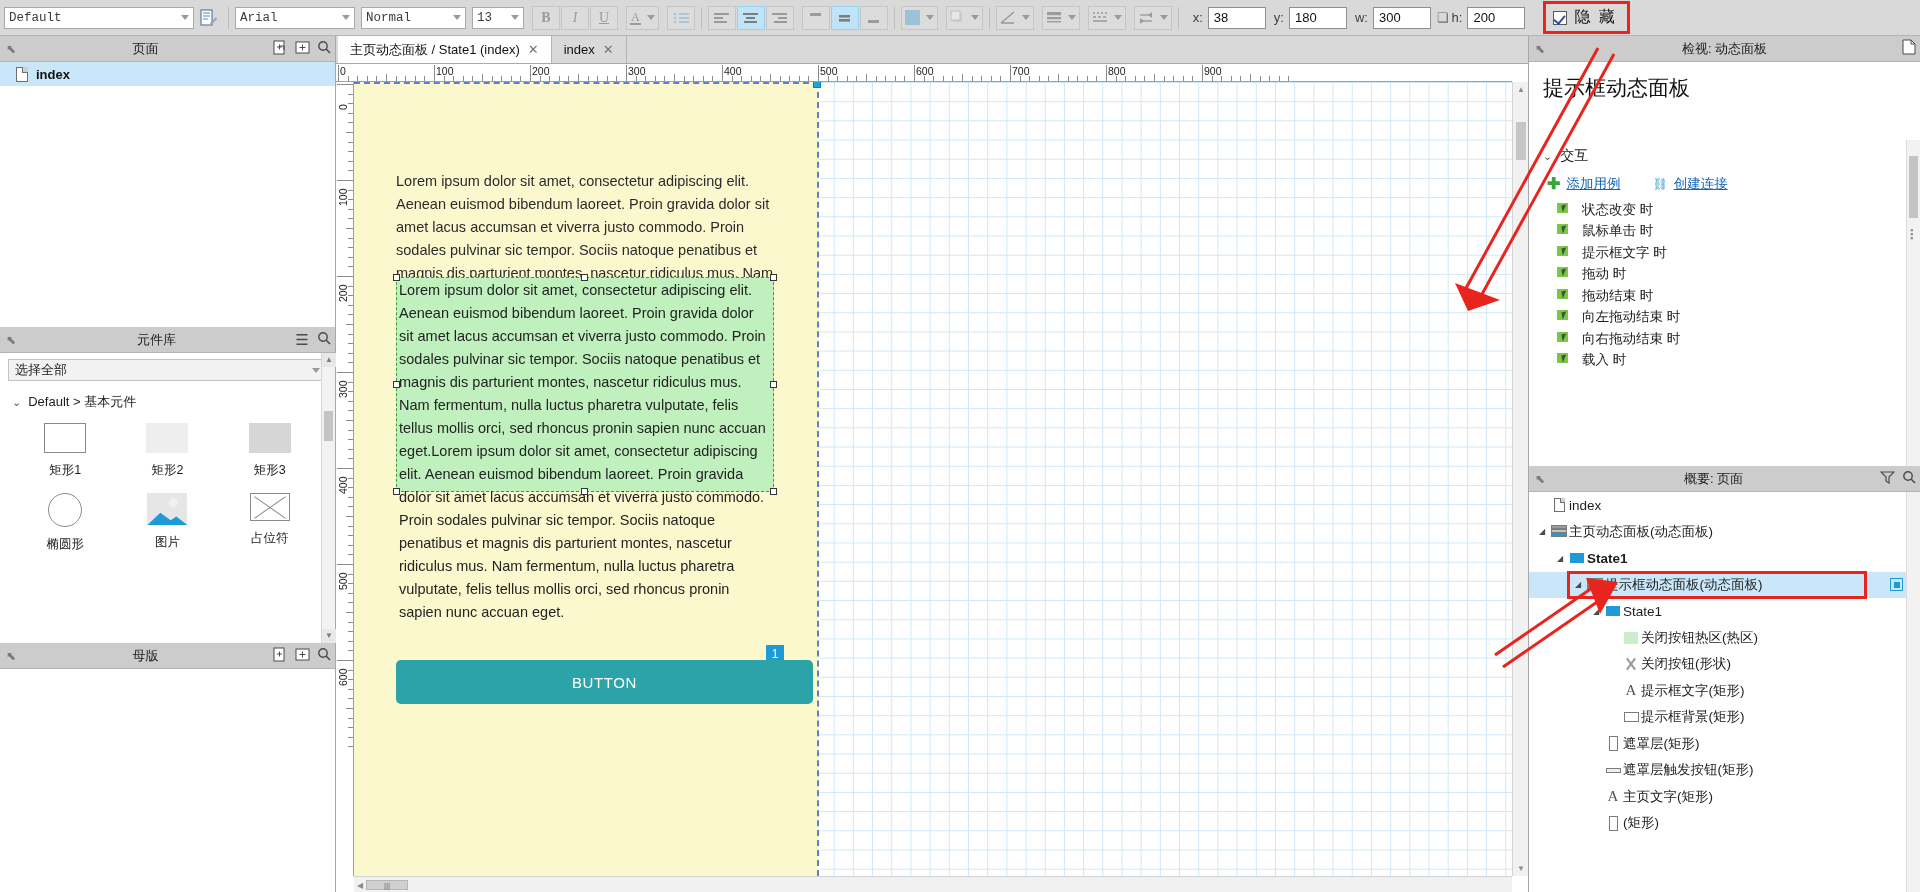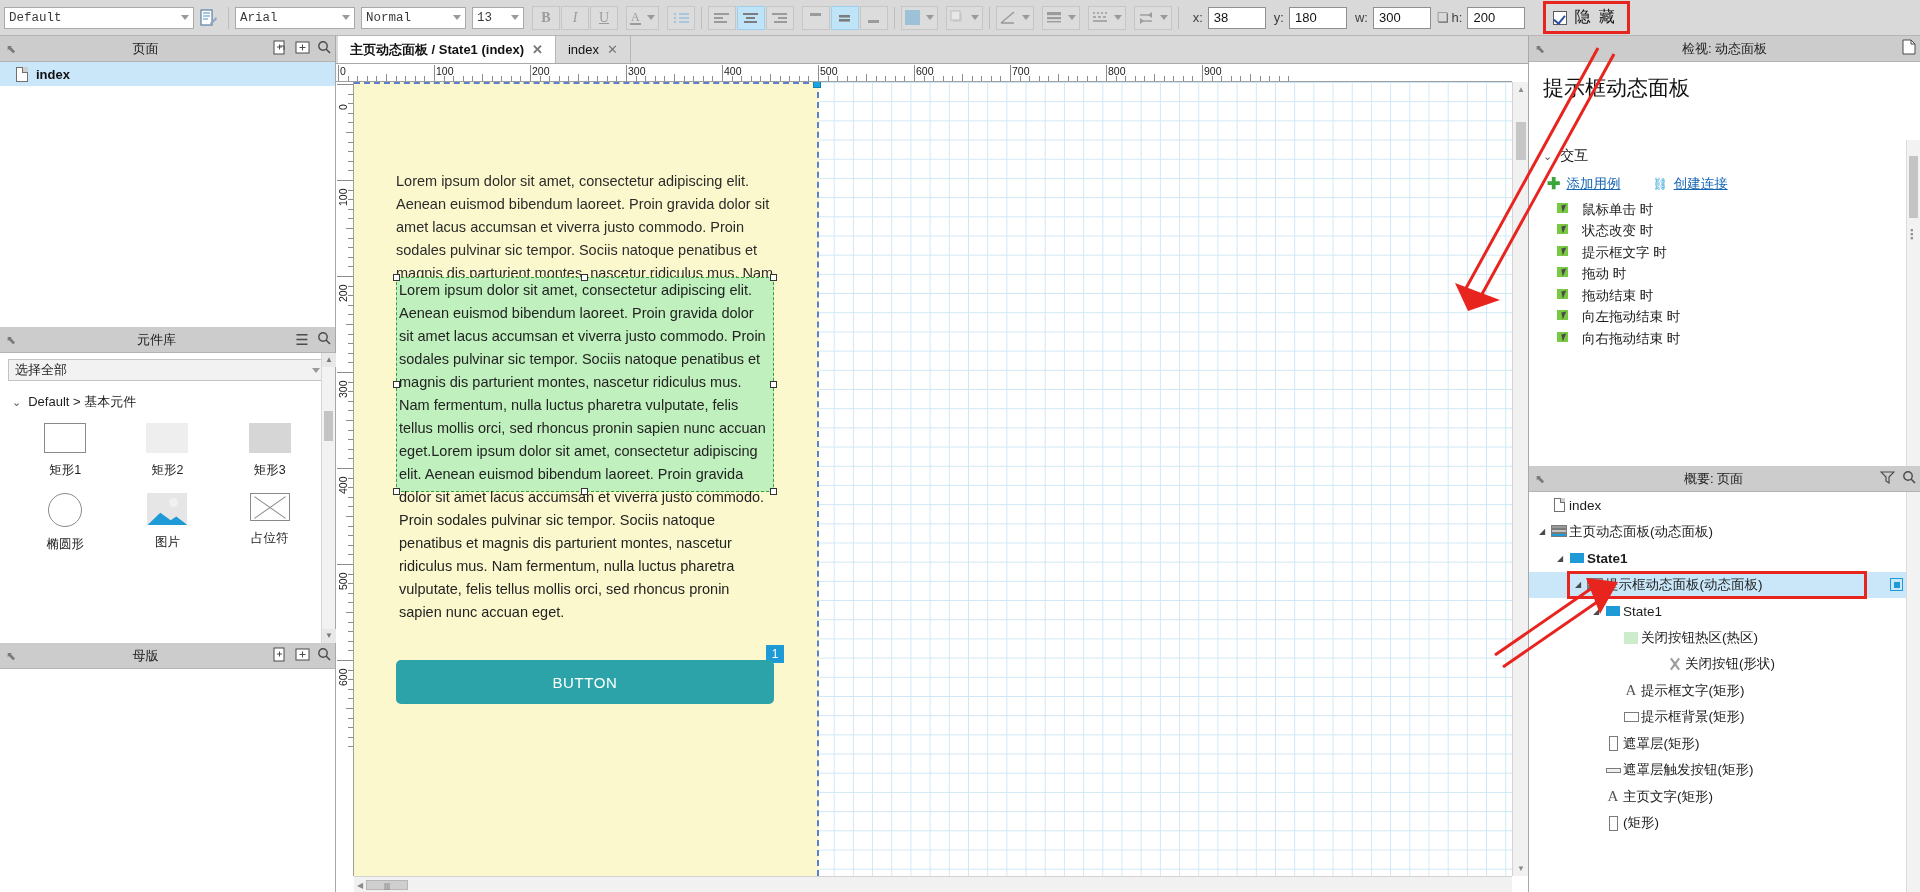--- a/index.html
+++ b/index.html
@@ -163,21 +163,21 @@
   }
   .tabbar {
     height: 28px; background: #d9d9d9; border-bottom: 1px solid #a9a9a9;
     display: flex; align-items: stretch; padding-left: 2px;
   }
   .tab {
     display: flex; align-items: center; gap: 8px; padding: 0 12px;
     font-size: 13px; color: #111; background: #d9d9d9;
     border-right: 1px solid #b5b5b5;
   }
-  .tab.active { background: #ffffff; font-weight: bold; }
+  .tab.active { background: #ffffff; font-weight: normal; }
   .tab .x { color: #777; font-size: 13px; }
 
   .ruler-h {
     position: absolute; left: 0; top: 28px; right: 16px; height: 18px;
     background: #ffffff; border-bottom: 1px solid #9f9f9f; overflow: hidden;
   }
   .ruler-v {
     position: absolute; left: 0; top: 46px; width: 18px; bottom: 16px;
     background: #ffffff; border-right: 1px solid #9f9f9f; overflow: hidden;
   }
@@ -218,21 +218,21 @@
   }
   .tip-box {
     position: absolute; left: 42px; top: 195px; width: 378px; height: 215px;
     background: #bff0bd; border: 1px dashed #3d9b39; color: #232323;
     font-size: 14.5px; line-height: 23px; padding: 1px 2px;
   }
   .tip-handle {
     position: absolute; width: 7px; height: 7px; background: #ffffff; border: 1px solid #333;
   }
   .btn-main {
-    position: absolute; left: 42px; top: 578px; width: 378px; height: 44px;
+    position: absolute; left: 42px; top: 578px; width: 417px; height: 44px;
     background: #2ba3a8; border-radius: 5px; color: #ffffff; font-size: 15px;
     display: flex; align-items: center; justify-content: center; letter-spacing: .6px;
   }
   .badge-1 {
     position: absolute; left: 412px; top: 563px; width: 18px; height: 18px;
     background: #1e9ad6; color: #fff; font-size: 12px;
     display: flex; align-items: center; justify-content: center;
   }
   .canvas-scroll-v {
     position: absolute; right: 0; top: 46px; width: 16px; bottom: 16px;
@@ -929,28 +929,28 @@
           <span class="lnk">添加用例</span>
           <span class="chain">⛓</span>
           <span class="lnk">创建连接</span>
         </div>
         <div id="eventList">
             <div class="evt-row">
               <span class="evt-ico">
                 <span class="sq"></span>
                 <span class="cur"></span>
               </span>
-              <span>鼠标单击 时</span>
+              <span>状态改变 时</span>
             </div>
             <div class="evt-row">
               <span class="evt-ico">
                 <span class="sq"></span>
                 <span class="cur"></span>
               </span>
-              <span>状态改变 时</span>
+              <span>鼠标单击 时</span>
             </div>
             <div class="evt-row">
               <span class="evt-ico">
                 <span class="sq"></span>
                 <span class="cur"></span>
               </span>
               <span>提示框文字 时</span>
             </div>
             <div class="evt-row">
               <span class="evt-ico">
@@ -973,20 +973,27 @@
               </span>
               <span>向左拖动结束 时</span>
             </div>
             <div class="evt-row">
               <span class="evt-ico">
                 <span class="sq"></span>
                 <span class="cur"></span>
               </span>
               <span>向右拖动结束 时</span>
             </div>
+            <div class="evt-row">
+              <span class="evt-ico">
+                <span class="sq"></span>
+                <span class="cur"></span>
+              </span>
+              <span>载入 时</span>
+            </div>
           </div>
       </div>
       <div class="insp-sb">
         <span class="th"></span>
         <span class="dots">▪<br>▪<br>▪</span>
       </div>
     </div>
 
     <div class="outline-panel">
       <div class="panel-hdr">
@@ -1055,21 +1062,21 @@
             <span class="t-lbl">State1</span>
           </div>
           <div class="tree-row" style="padding-left: 78px;">
             <span class="tw"></span>
             <span class="t-ico">
               <span class="ic-hot"></span>
             </span>
             <span class="t-lbl">关闭按钮热区</span>
             <span class="t-type"> (热区)</span>
           </div>
-          <div class="tree-row" style="padding-left: 78px; margin-left: 44px;">
+          <div class="tree-row" style="padding-left: 78px;">
             <span class="tw"></span>
             <span class="t-ico">
               <span class="ic-x"></span>
             </span>
             <span class="t-lbl">关闭按钮</span>
             <span class="t-type"> (形状)</span>
           </div>
           <div class="tree-row" style="padding-left: 78px;">
             <span class="tw"></span>
             <span class="t-ico">

